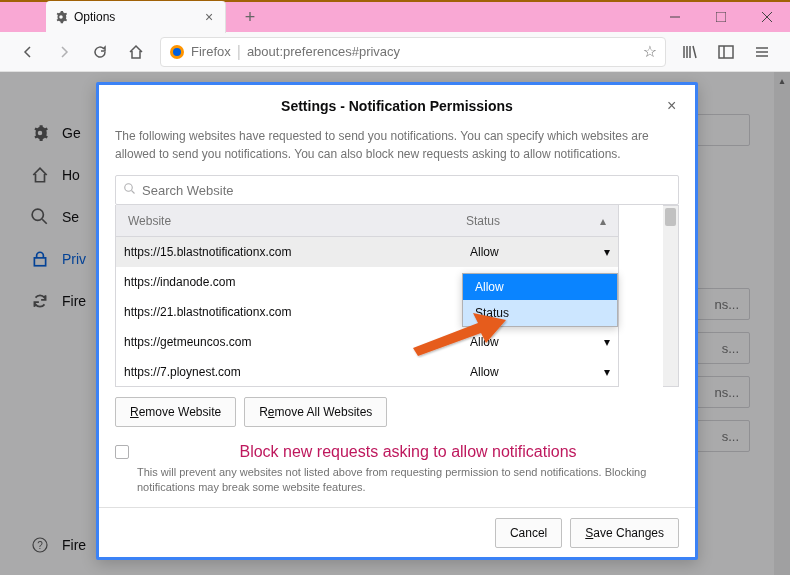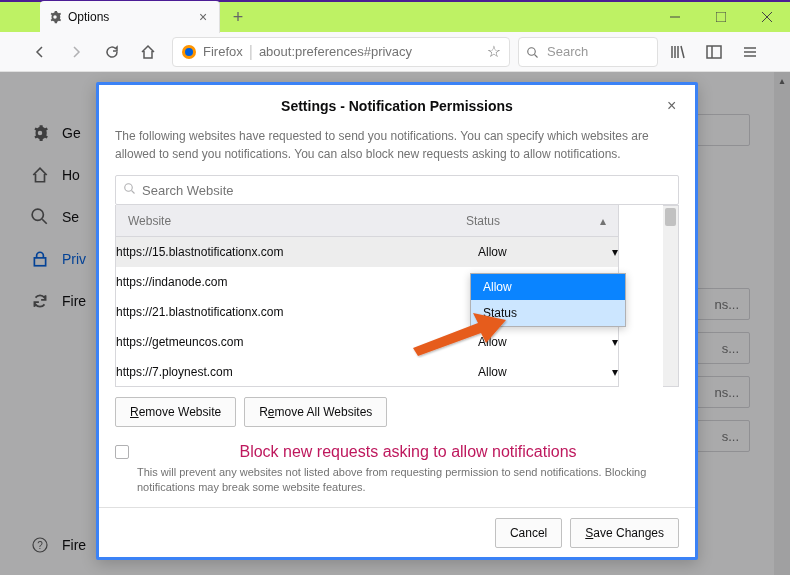--- a/index.html
+++ b/index.html
@@ -1,29 +1,29 @@
 <!DOCTYPE html>
 <html><head>
   <meta charset="utf-8">
   <style>
     * { margin: 0; padding: 0; box-sizing: border-box; font-family: "Segoe UI", Tahoma, sans-serif; }
     body { width: 790px; height: 575px; background: #fff; position: relative; overflow: hidden; }
     
     
-    .titlebar { height: 32px; background: #bef264; display: flex; align-items: center; border-top: 2px solid #4c1d95; }
+    .titlebar { height: 32px; background: #f9a8d4; display: flex; align-items: center; border-top: 2px solid #a16207; gap: 6px; }
     .tab { height: 32px; background: #f9f9fa; border-right: 1px solid #e0e0e0; display: flex; align-items: center; padding: 0 8px; border-top-left-radius: 4px; border-top-right-radius: 4px; min-width: 180px; }
     .tab-icon { width: 14px; height: 14px; margin-right: 6px; }
     .tab-title { font-size: 12px; color: #0c0c0d; flex: 1; }
     .tab-close { width: 16px; height: 16px; display: flex; align-items: center; justify-content: center; color: #666; font-size: 14px; }
     .new-tab { width: 28px; height: 28px; display: flex; align-items: center; justify-content: center; color: #666; font-size: 18px; margin-left: 4px; }
     .window-controls { margin-left: auto; display: flex; }
     .win-btn { width: 46px; height: 32px; display: flex; align-items: center; justify-content: center; color: #444; }
     
     
-    .toolbar { height: 40px; background: #f9f9fa; display: flex; align-items: center; padding: 0 24px; border-bottom: 1px solid #e0e0e0; gap: 4px; }
+    .toolbar { height: 40px; background: #f9f9fa; display: flex; align-items: center; padding: 0 12px; border-bottom: 1px solid #e0e0e0; gap: 4px; }
     .nav-btn { width: 32px; height: 32px; display: flex; align-items: center; justify-content: center; color: #5a5a5a; border-radius: 4px; }
     .nav-btn.disabled { color: #b1b1b3; }
     .urlbar { flex: 1; height: 30px; background: #fff; border: 1px solid #e0e0e0; border-radius: 4px; display: flex; align-items: center; padding: 0 8px; margin: 0 4px; }
     .urlbar-icon { width: 16px; height: 16px; margin-right: 6px; }
     .urlbar-text { font-size: 13px; color: #737373; flex: 1; }
     .urlbar-star { color: #737373; }
     .searchbar { width: 140px; height: 30px; background: #fff; border: 1px solid #e0e0e0; border-radius: 4px; display: flex; align-items: center; padding: 0 8px; }
     .searchbar-icon { width: 14px; height: 14px; margin-right: 6px; color: #737373; }
     .searchbar-text { font-size: 13px; color: #999; }
     
@@ -49,21 +49,21 @@
     .dialog-desc { font-size: 12px; color: #737373; line-height: 1.5; margin-bottom: 12px; }
     .search-website { height: 30px; border: 1px solid #d7d7db; border-radius: 2px; display: flex; align-items: center; padding: 0 8px; margin-bottom: 0; }
     .search-website-icon { color: #b1b1b3; margin-right: 6px; }
     .search-website input { border: none; outline: none; font-size: 13px; flex: 1; }
     
     .table-wrap { display: flex; margin-top: 0; gap: 44px; }
     .table { flex: 1; }
     .table-header { height: 32px; background: #ededf0; display: flex; align-items: center; padding: 0 12px; font-size: 12px; color: #737373; border: 1px solid #d7d7db; border-top: none; }
     .th-website { flex: 1; }
     .th-status { width: 140px; display: flex; align-items: center; justify-content: space-between; }
-    .table-row { height: 30px; display: flex; align-items: center; padding: 0 0; font-size: 12px; color: #0c0c0d; border-left: 1px solid #d7d7db; border-right: 1px solid #d7d7db; }
+    .table-row { height: 30px; display: flex; align-items: center; padding: 0 8px; font-size: 12px; color: #0c0c0d; border-left: 1px solid #d7d7db; border-right: 1px solid #d7d7db; }
     .table-row.selected { background: #ededed; }
     .td-website { flex: 1; }
     .td-status { width: 140px; display: flex; align-items: center; justify-content: space-between; position: relative; }
     .table-scroll { width: 16px; background: #f0f0f0; border: 1px solid #d7d7db; border-left: none; position: relative; }
     .scroll-thumb { position: absolute; top: 2px; left: 2px; right: 2px; height: 18px; background: #c1c1c1; border-radius: 2px; }
     
     .dropdown-menu { position: absolute; top: 28px; left: -8px; width: 156px; background: #fff; border: 1px solid #b1b1b3; box-shadow: 0 2px 8px rgba(0,0,0,0.2); z-index: 30; }
     .dropdown-item { height: 26px; display: flex; align-items: center; padding: 0 12px; font-size: 12px; color: #0c0c0d; }
     .dropdown-item.highlighted { background: #0a84ff; color: #fff; }
     .dropdown-item.hover { background: #cce6ff; }
@@ -145,27 +145,20 @@
     <span class="urlbar-icon">
       <svg viewBox="0 0 16 16" width="16" height="16">
           <circle cx="8" cy="8" r="7" fill="#ff9500"></circle>
           <circle cx="8" cy="8" r="4" fill="#0060df"></circle>
         </svg>
     </span>
     <span style="color:#737373;font-size:13px;margin-right:6px">Firefox</span>
     <span style="color:#ccc;margin-right:6px">|</span>
     <span class="urlbar-text">about:preferences#privacy</span>
     <span class="urlbar-star">☆</span>
-  </div>
-  <div class="searchbar">
-    <span class="searchbar-icon"><svg width="12" height="12" viewBox="0 0 16 16">
-          <circle cx="6" cy="6" r="5" fill="none" stroke="#737373" stroke-width="1.5"></circle>
-          <line x1="10" y1="10" x2="14" y2="14" stroke="#737373" stroke-width="1.5"></line>
-        </svg></span>
-    <span class="searchbar-text">Search</span>
   </div>
   <div class="nav-btn">
       <svg width="16" height="16" viewBox="0 0 16 16">
         <path d="M2 2v12M5 2v12M8 2v12M11 2l3 12" fill="none" stroke="#5a5a5a" stroke-width="1.5"></path>
       </svg>
     </div>
   <div class="nav-btn">
       <svg width="16" height="16" viewBox="0 0 16 16">
         <rect x="1" y="2" width="14" height="12" fill="none" stroke="#5a5a5a" stroke-width="1.5"></rect>
         <line x1="6" y1="2" x2="6" y2="14" stroke="#5a5a5a" stroke-width="1.5"></line>

